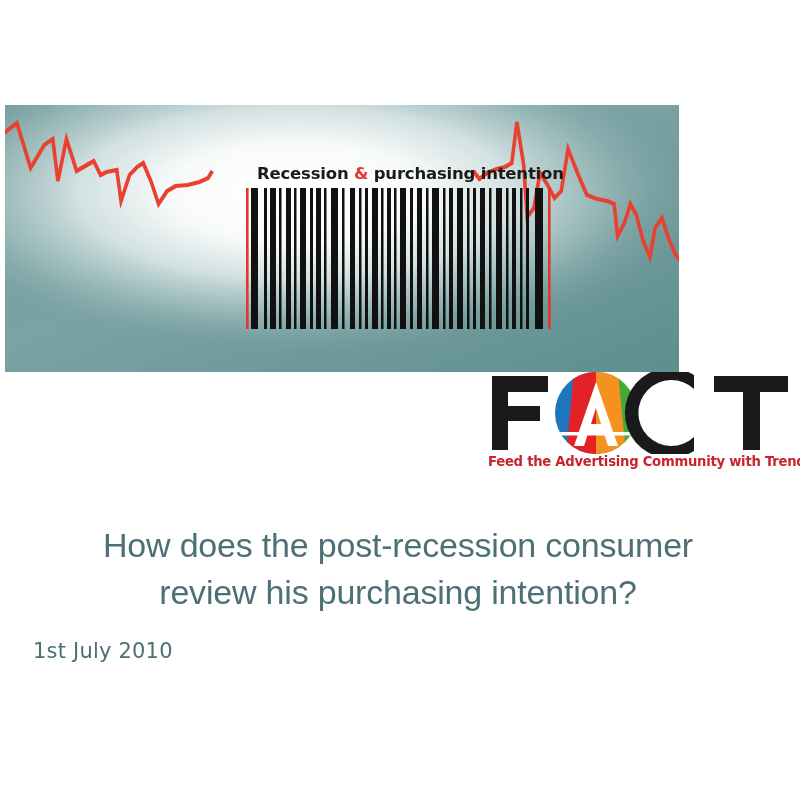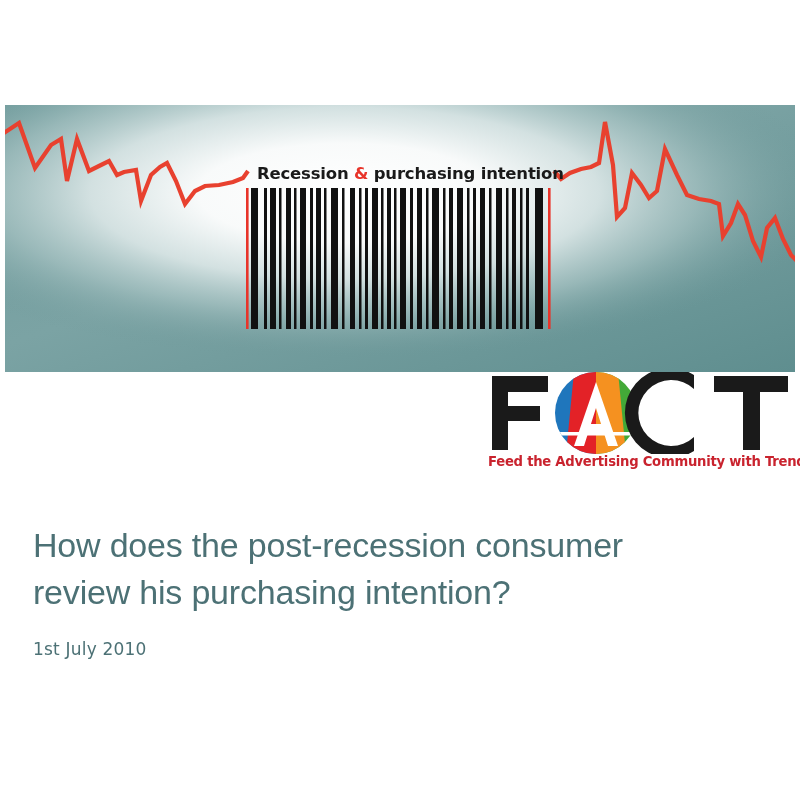--- a/index.html
+++ b/index.html
@@ -21,21 +21,21 @@
     width: 800px;
     height: 800px;
     background: #ffffff;
   }
 
   
   .hero {
     position: absolute;
     left: 5px;
     top: 105px;
-    width: 790px;
+    width: 674px;
     height: 267px;
     overflow: hidden;
     background: #bef264;
   }
   .hero-bg {
     position: absolute;
     left: 0; top: 0;
     width: 100%;
     height: 100%;
   }
@@ -115,27 +115,28 @@
     width: 730px;
   }
   .slide-title {
     font-family: "Liberation Sans", sans-serif;
     font-weight: 400;
     font-size: 34px;
     line-height: 47px;
     color: #4c7175;
     margin: 0;
     letter-spacing: -0.2px;
+    text-align: center;
   }
   .slide-title .line { display: block; }
   .slide-date {
     margin-top: 23px;
     font-family: "DejaVu Sans", sans-serif;
     font-weight: 400;
-    font-size: 17px;
+    font-size: 21px;
     color: #4c7175;
     letter-spacing: 0.2px;
   }
 </style>
 </head>
 <body>
 
 <div id="slide">
 
   <div class="hero">

